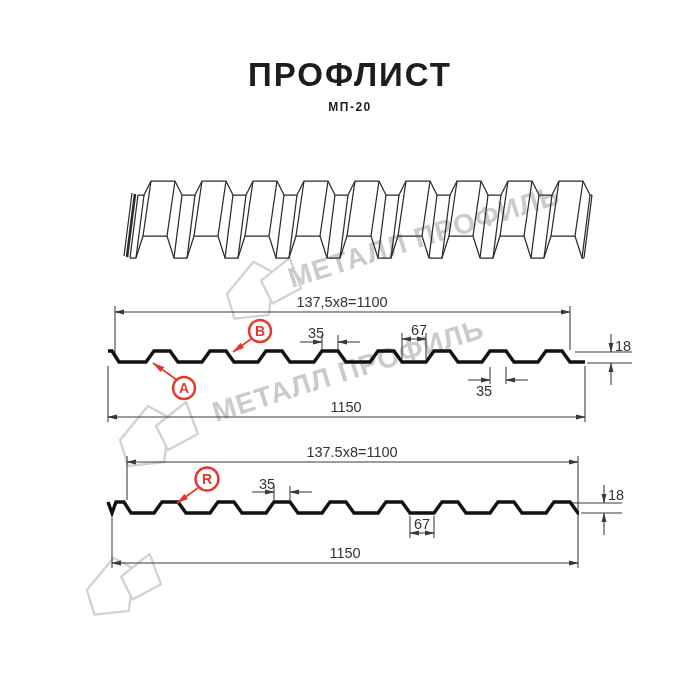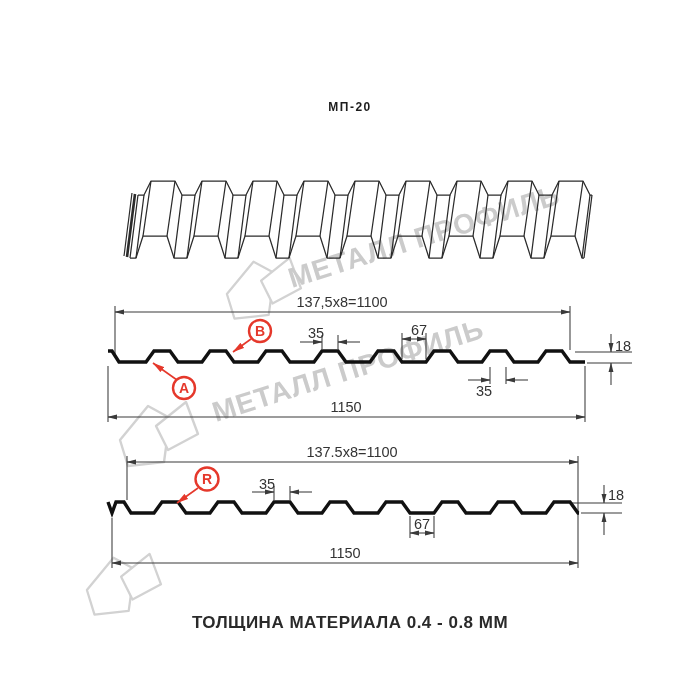--- a/index.html
+++ b/index.html
@@ -22,20 +22,21 @@
   .wmt{fill:#cbcbcb;font-size:28px;font-weight:bold;letter-spacing:1px;}
   .logo path{fill:#ffffff;stroke:#d2d2d2;stroke-width:2.4;stroke-linejoin:round;}
   .sheet{stroke:#2b2b2b;stroke-width:1.25;fill:none;stroke-linejoin:round;}
   .sheetedge{stroke:#2b2b2b;fill:none;}
 </style>
 </head>
 <body>
 
 <div class="page">
 
+  <div class="title">ПРОФЛИСТ</div>
   <div class="subtitle">МП-20</div>
 
   <svg class="drawing" width="700" height="700" viewBox="0 0 700 700">
     <defs>
       <marker id="arrD" viewBox="0 0 10 6" refX="9.5" refY="3" markerWidth="9.5" markerHeight="5.7" orient="auto-start-reverse">
         <path d="M10,3 L0,0.4 L0,5.6 Z" fill="#3a3a3a"></path>
       </marker>
       <marker id="arrR" viewBox="0 0 10 6" refX="9.5" refY="3" markerWidth="7.5" markerHeight="4.5" orient="auto">
         <path d="M10,3 L0,0.4 L0,5.6 Z" fill="#e5382b"></path>
       </marker>
@@ -143,14 +144,13 @@
       <text class="dtxt" x="345" y="558" text-anchor="middle">1150</text>
 
       <path class="profile" d="M108,502l4,11l4,-11h8l7,11h23 l8,-11h16l8,11h24 l8,-11h16l8,11h24 l8,-11h16l8,11h24 l8,-11h16l8,11h24 l8,-11h16l8,11h24 l8,-11h16l8,11h24 l8,-11h16l8,11h24 l8,-11h16l8,11h1"></path>
 
       <line class="redline" x1="198" y1="488" x2="177" y2="503" marker-end="url(#arrR)"></line>
       <circle class="redcirc" cx="207" cy="479" r="11.5"></circle>
       <text class="rtxt" x="207" y="484">R</text>
     </g>
   </svg>
 
-  <div class="footer">ТОЛЩИНА МАТЕРИАЛА 0.4 - 0.8 ММ</div>
 </div>
 
 </body></html>

